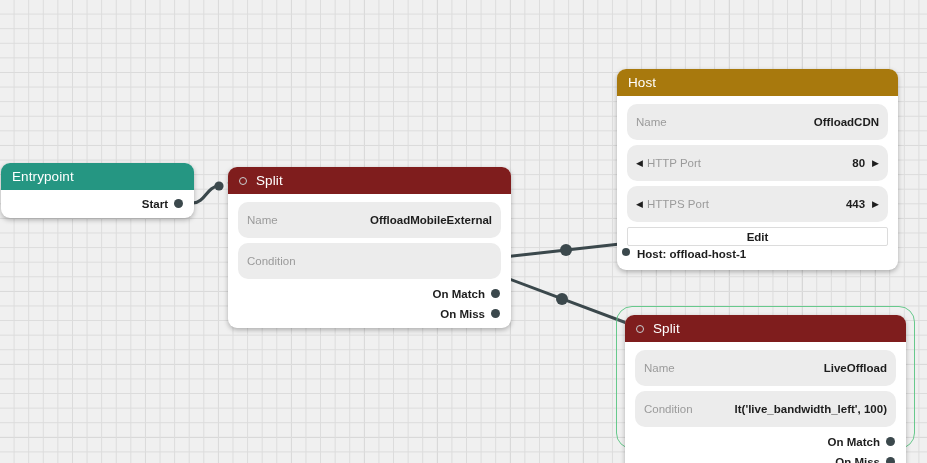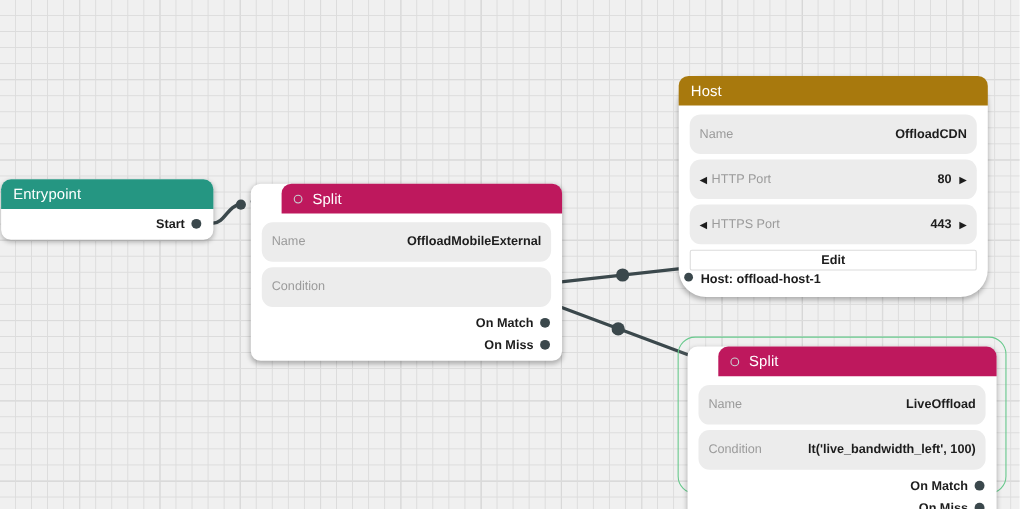--- a/index.html
+++ b/index.html
@@ -36,21 +36,21 @@
     height: 27px;
     border-radius: 9px 9px 0 0;
     display: flex;
     align-items: center;
     gap: 9px;
     padding: 0 0 0 11px;
     color: #ffffff;
     font-size: 13.5px;
     letter-spacing: 0.1px;
   }
-  .node-head.slate { background: #be185d; margin-left: 28px; }
+  .node-head.slate { background: #7f1d1d; }
   .node-head.teal  { background: #259682; }
   .node-head.gold  { background: #a8790d; }
 
   .circle-icon {
     width: 8px; height: 8px;
     border: 1.4px solid #c9cfd1;
     border-radius: 50%;
     flex: none;
   }
   .node-body { padding: 8px 10px 7px 10px; }
@@ -106,21 +106,21 @@
   .sel-ring {
     position: absolute;
     border: 1.5px solid #67c98c;
     border-radius: 16px;
     background: rgba(255,255,255,0.05);
   }
 
   
   #node-entrypoint { left: 1px;  top: 163px; width: 193px; }
   #node-split-1    { left: 228px; top: 167px; width: 283px; }
-  #node-host       { left: 617px; top: 69px;  width: 281px; border-radius: 25px; }
+  #node-host       { left: 617px; top: 69px;  width: 281px; }
   #node-split-2    { left: 625px; top: 315px; width: 281px; }
   #ring-split-2    { left: 616px; top: 306px; width: 299px; height: 143px; }
 
   #node-entrypoint .node-body { padding: 6px 10px 7px 10px; }
 </style>
 </head>
 <body>
 
 <div id="canvas">
 

